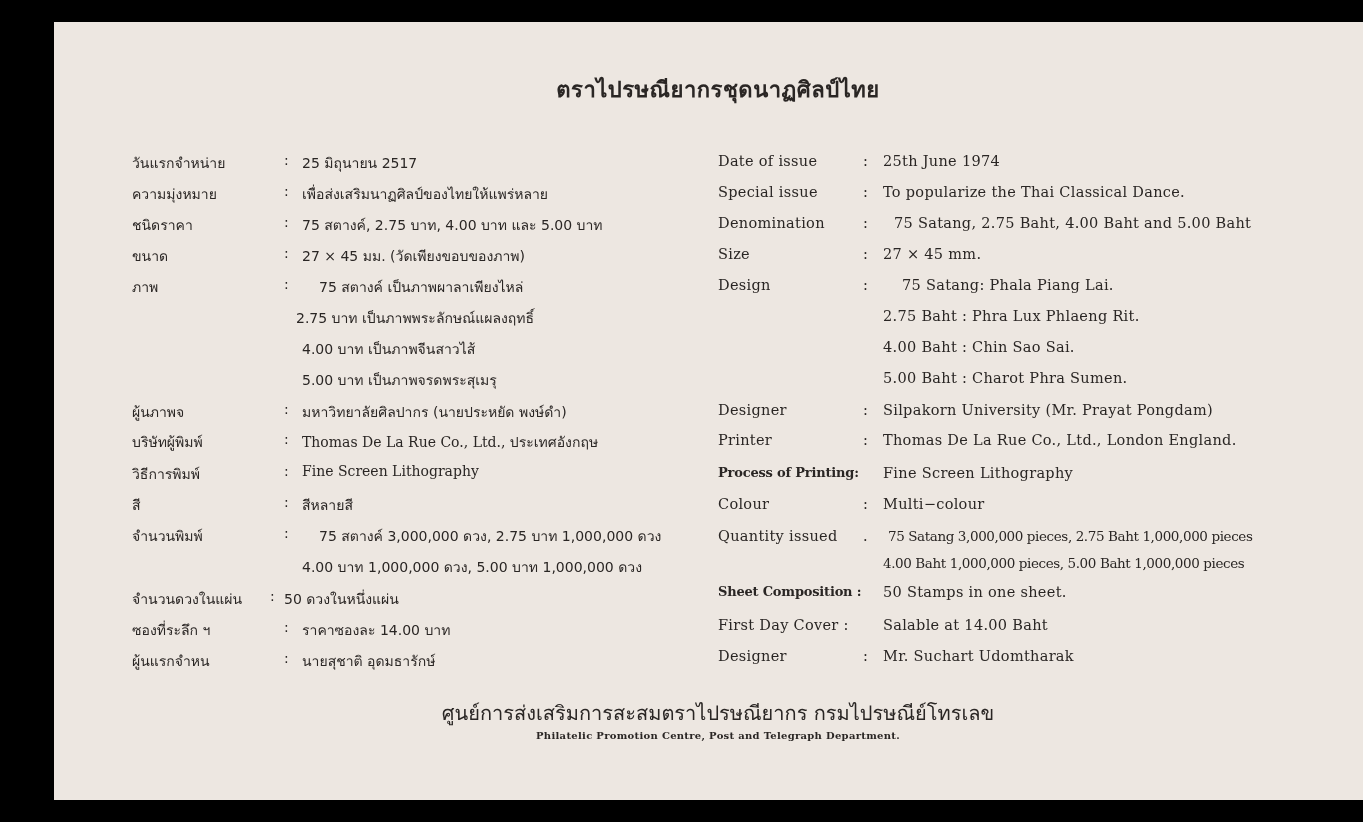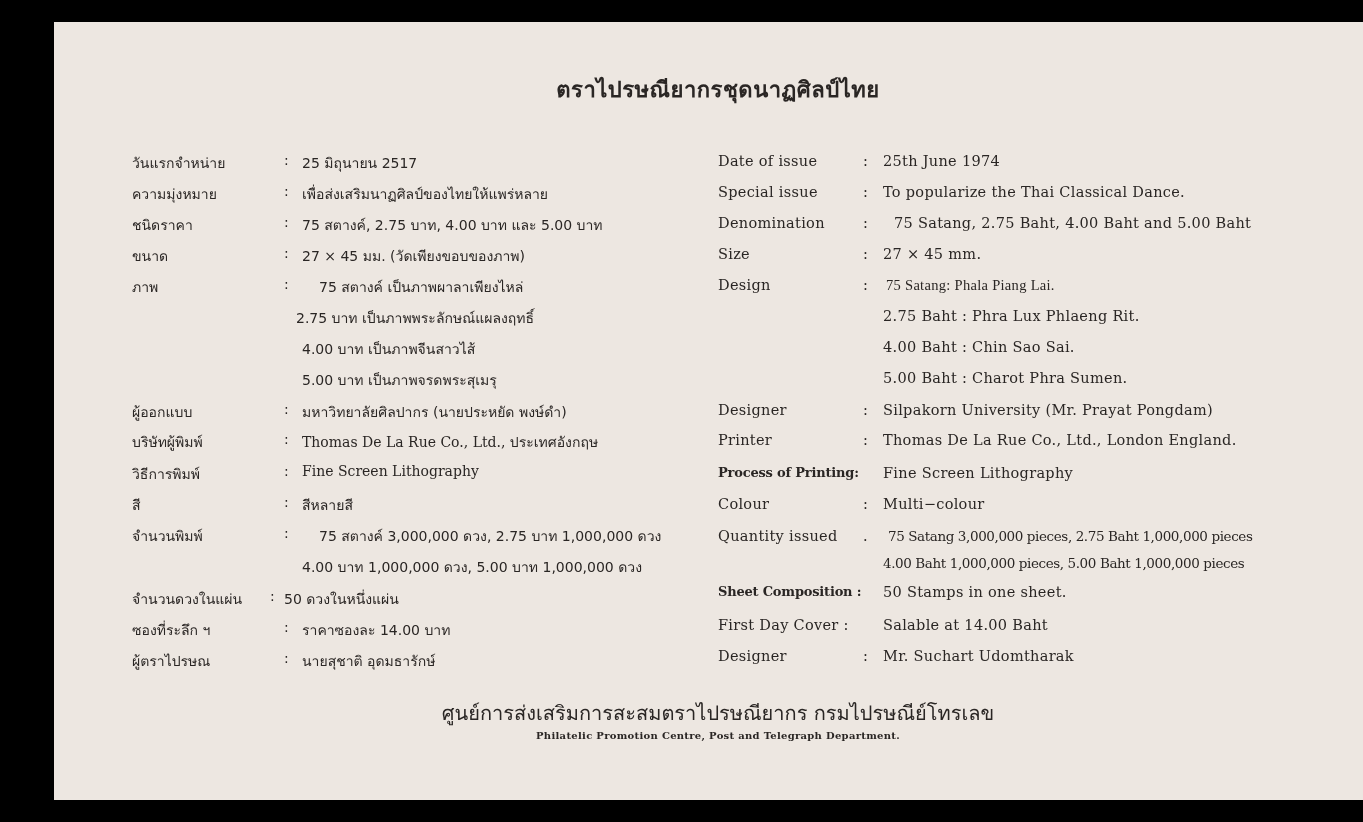--- a/index.html
+++ b/index.html
@@ -76,21 +76,21 @@
     <div class="row th" style="left:78px;top:285px;">
       <span class="value" style="left:164px;">2.75 บาท    เป็นภาพพระลักษณ์แผลงฤทธิ์</span>
     </div>
     <div class="row th" style="left:78px;top:316px;">
       <span class="value" style="left:170px;">4.00 บาท    เป็นภาพจีนสาวไส้</span>
     </div>
     <div class="row th" style="left:78px;top:347px;">
       <span class="value" style="left:170px;">5.00 บาท    เป็นภาพจรดพระสุเมรุ</span>
     </div>
     <div class="row th" style="left:78px;top:379px;">
-      <span class="label">ผู้ออกแบบ</span>
+      <span class="label">ผู้นภาพจ</span>
       <span class="colon">:</span>
       <span class="value">มหาวิทยาลัยศิลปากร (นายประหยัด พงษ์ดำ)</span>
     </div>
     <div class="row th" style="left:78px;top:409px;">
       <span class="label">บริษัทผู้พิมพ์</span>
       <span class="colon">:</span>
       <span class="value" style="font-family:'DejaVu Serif',serif;">Thomas De La Rue Co., Ltd., ประเทศอังกฤษ</span>
     </div>
     <div class="row th" style="left:78px;top:441px;">
       <span class="label">วิธีการพิมพ์</span>
@@ -114,21 +114,21 @@
       <span class="label">จำนวนดวงในแผ่น</span>
       <span class="colon" style="left:138px;">:</span>
       <span class="value" style="left:152px;">50 ดวงในหนึ่งแผ่น</span>
     </div>
     <div class="row th" style="left:78px;top:597px;">
       <span class="label">ซองที่ระลึก ฯ</span>
       <span class="colon">:</span>
       <span class="value">ราคาซองละ 14.00 บาท</span>
     </div>
     <div class="row th" style="left:78px;top:628px;">
-      <span class="label">ผู้ตราไปรษณ</span>
+      <span class="label">ผู้นแรกจำหน</span>
       <span class="colon">:</span>
       <span class="value">นายสุชาติ อุดมธารักษ์</span>
     </div>
   </div>
 
   <div>
     <div class="row en" style="left:664px;top:131px;">
       <span class="label">Date of issue</span>
       <span class="colon">:</span>
       <span class="value">25th June 1974</span>
@@ -144,21 +144,21 @@
       <span class="value" style="left:176px;">75 Satang, 2.75 Baht, 4.00 Baht and 5.00 Baht</span>
     </div>
     <div class="row en" style="left:664px;top:224px;">
       <span class="label">Size</span>
       <span class="colon">:</span>
       <span class="value">27 × 45 mm.</span>
     </div>
     <div class="row en" style="left:664px;top:255px;">
       <span class="label">Design</span>
       <span class="colon">:</span>
-      <span class="value" style="left:168px;font-family:Liberation Serif, serif;">75 Satang: Phala Piang Lai.</span>
+      <span class="value" style="left:184px;">75 Satang: Phala Piang Lai.</span>
     </div>
     <div class="row en" style="left:664px;top:286px;">
       <span class="value">2.75 Baht   : Phra Lux Phlaeng Rit.</span>
     </div>
     <div class="row en" style="left:664px;top:317px;">
       <span class="value">4.00 Baht   : Chin Sao Sai.</span>
     </div>
     <div class="row en" style="left:664px;top:348px;">
       <span class="value">5.00 Baht   : Charot Phra Sumen.</span>
     </div>

